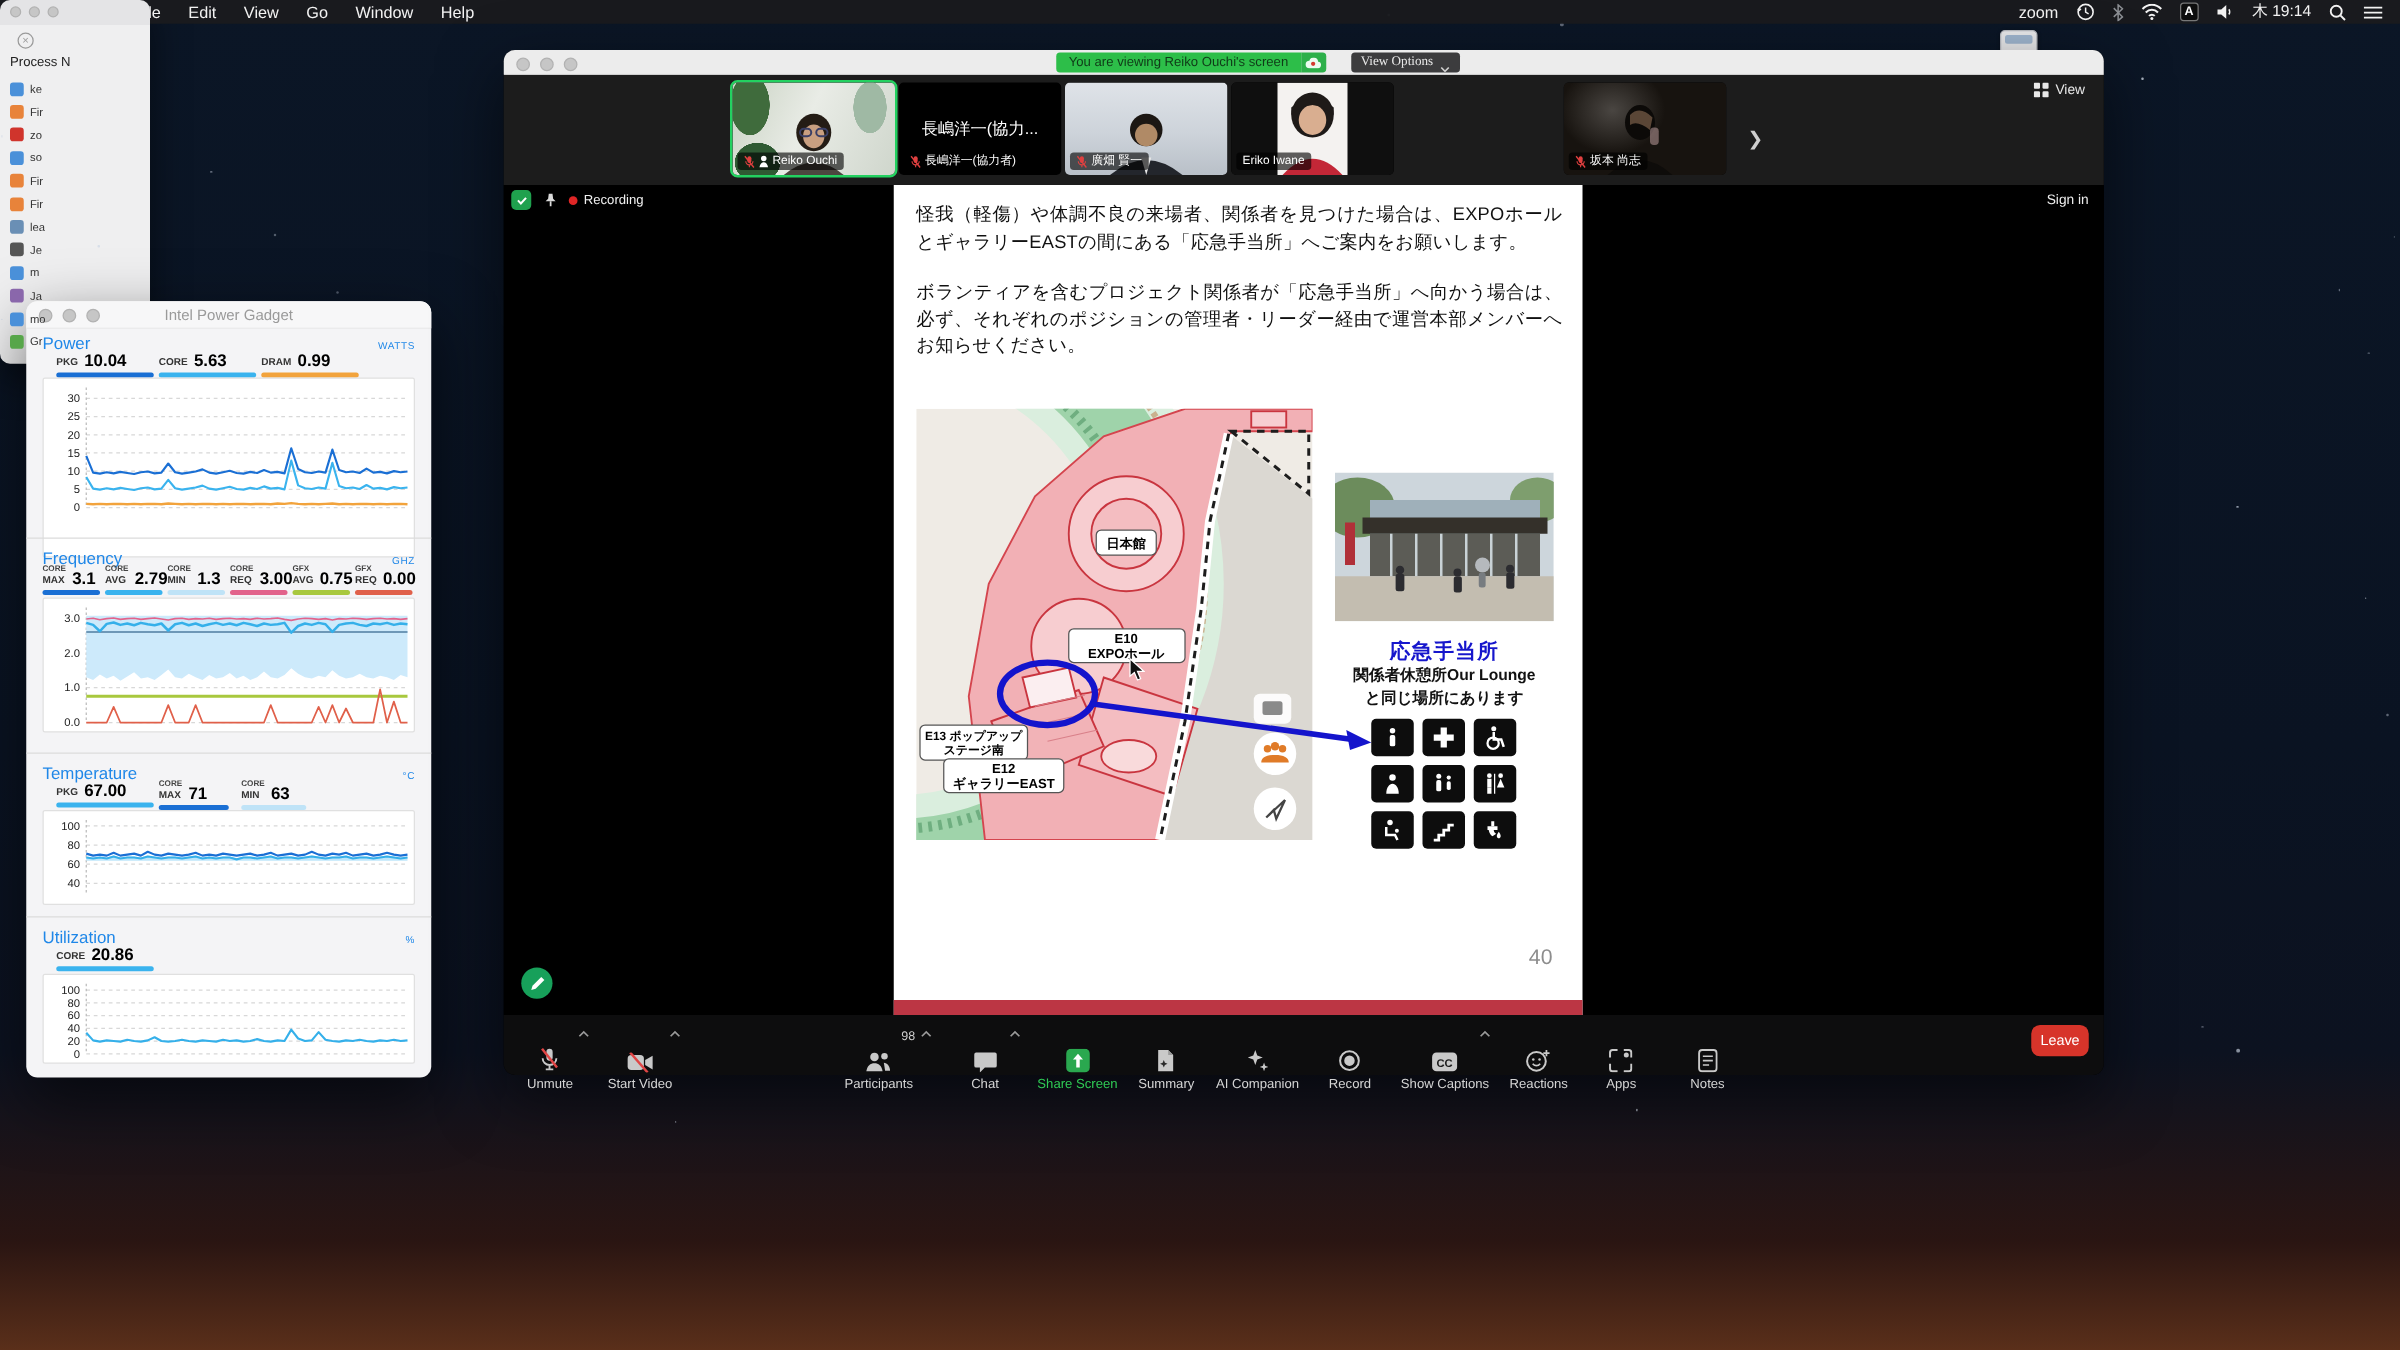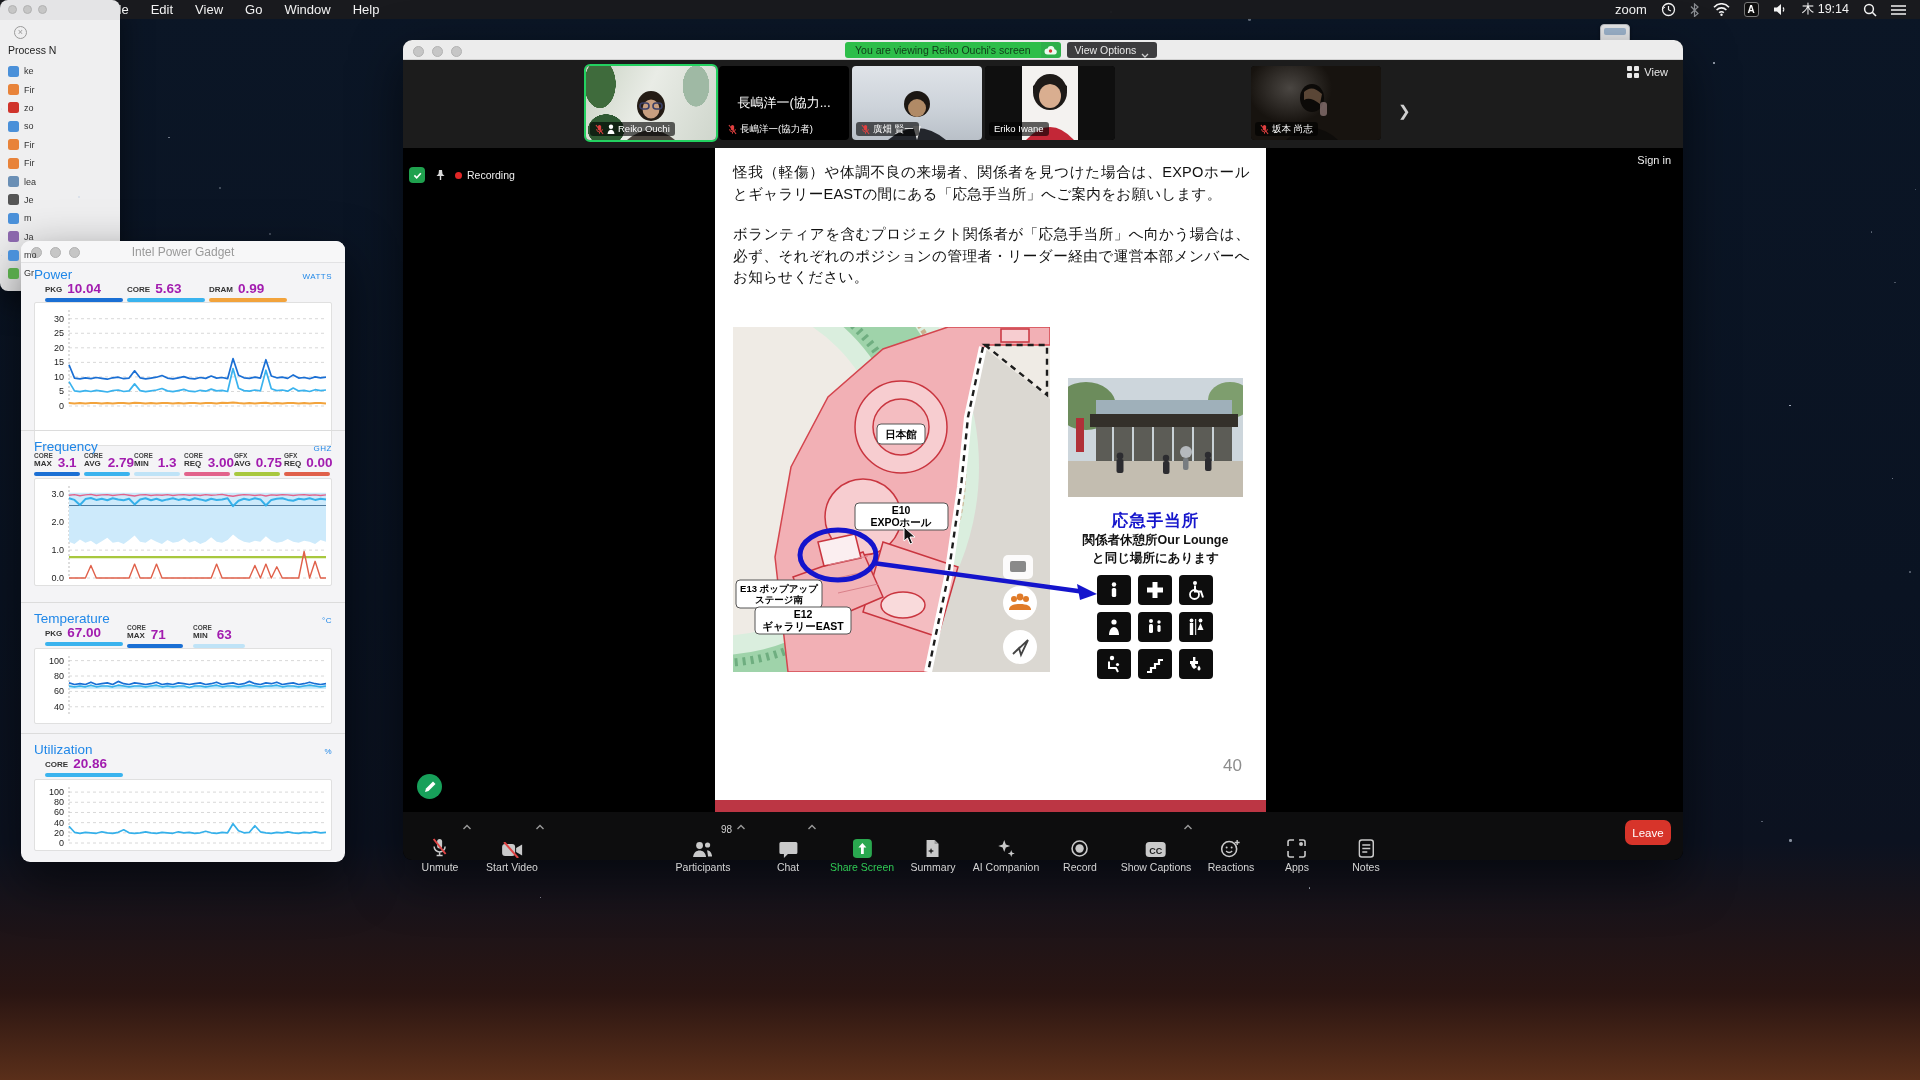--- a/index.html
+++ b/index.html
@@ -32,21 +32,21 @@
   #ipg { left:21px; top:241px; width:324px; height:621px; background:#f4f4f6; }
   #ipg .tbar { position:absolute; left:0; top:0; right:0; height:22px; border-bottom:1px solid #e2e2e4;
     text-align:center; font-size:12px; color:#9a9a9a; line-height:22px; border-radius:9px 9px 0 0; background:#f7f7f8;}
   .sec-head { position:absolute; left:13px; right:13px; display:flex; justify-content:space-between; align-items:baseline; }
   .sec-title { color:#1f87e8; font-size:13.5px;text-align:center; }
   .sec-unit { color:#1f87e8; font-size:8px; letter-spacing:.5px; }
   .metric { position:absolute; width:78px; }
   .metric .mrow { display:flex; align-items:flex-end; gap:5px; }
   .mlbl { font-size:8px; color:#333; font-weight:bold; line-height:1.05; padding-bottom:2px;}
   .mlbl .t { display:block; font-size:6.5px; color:#444; }
-  .mval { font-size:13.5px; font-weight:bold; color:#a21caf; }
+  .mval { font-size:13.5px; font-weight:bold; color:#000000; }
   .mbar { height:3.5px; border-radius:2px; margin-top:2px; }
   .gpanel { position:absolute; left:13px; width:298px; background:#fff; border:1px solid #e0e0e0; border-radius:2px; }
   .sep { position:absolute; left:0; right:0; height:1px; background:#dcdcdc; }
 
   
   #procwin { left:356px; top:492px; width:120px; height:291px; background:#efeff0; border-radius:8px;
     box-shadow:0 10px 30px rgba(0,0,0,.5); }
   #procwin .tbar { height:20px; background:#e4e4e6; border-radius:8px 8px 0 0; position:relative; }
   #procwin .dots { top:5px; left:8px; gap:6px; } #procwin .dot{ width:9px; height:9px;}
   .proc-x { position:absolute; left:14px; top:26px; width:13px; height:13px; border:1.4px solid #9a9a9a;
@@ -58,22 +58,22 @@
   .ptxt { font-size:9px; color:#333; white-space:nowrap; overflow:hidden; }
 
   
   #zoomwin { left:403px; top:40px; width:1280px; height:820px; background:#000; border-radius:9px; }
   #zoomwin .tbar { position:absolute; left:0; top:0; right:0; height:20px; background:#ececec;
     border-bottom:1px solid #cfcfcf; border-radius:9px 9px 0 0; }
   .banner { position:absolute; left:442px; top:2px; height:16px; display:flex; align-items:stretch; }
   .banner-pill { background:#2dbe49; color:#103a18; font-size:10.5px; line-height:16px; padding:0 10px;
     border-radius:3px 0 0 3px; white-space:nowrap; }
   .banner-cloud { width:20px; background:#2db04a; border-radius:0 3px 3px 0; display:flex; align-items:center; justify-content:center; }
-  .viewopts { margin-left:6px; background:#3c3c3e; color:#e8e8e8; font-size:10.5px; line-height:16px;
-    padding:0 8px; border-radius:3px; display:flex; align-items:flex-end; gap:5px; white-space:nowrap;}
+  .viewopts { margin-left:20px; background:#3c3c3e; color:#e8e8e8; font-size:10.5px; line-height:16px;
+    padding:0 8px; border-radius:3px; display:flex; align-items:flex-end; gap:5px; white-space:nowrap;font-family:Liberation Serif, serif;}
 
   
   #strip { position:absolute; left:0; top:20px; width:100%; height:88px; background:#1c1c1c; }
   .tile { position:absolute; top:6px; width:130px; height:74px; background:#000; border-radius:4px; overflow:hidden; }
   .tile.active { outline:2px solid #23d160; outline-offset:0; }
   .nameplate { position:absolute; left:4px; bottom:4px; background:rgba(0,0,0,.62); border-radius:3px;
     color:#fff; font-size:9.5px; line-height:14px; padding:0 5px; display:flex; align-items:center; gap:3px; max-width:120px; white-space:nowrap; }
   .center-name { position:absolute; inset:0; display:flex; align-items:center; justify-content:center;
     color:#fff; font-size:13px; }
   .strip-chev { position:absolute; color:#cfcfcf; font-size:15px; top:42px; }
@@ -87,21 +87,21 @@
      radial-gradient(30px 26px at 20px 64px,#2f5a33 60%,transparent 61%),
      linear-gradient(115deg,#c9d2c3 0%,#e9ece6 45%,#cfd6cc 100%); }
   .t3 .art { background:linear-gradient(180deg,#dfe3e8 0%,#cdd3da 55%,#b9c0c8 100%); }
   .t4 .art { background:#0f0f0f; }
   .t5 .art { background:linear-gradient(90deg,#9aa2ab 0%,#c3cad1 55%,#e8ebee 80%,#b8bfc6 100%); }
   .t6 .art { background:radial-gradient(60px 50px at 30% 30%,#4a4642 0%,#17130f 70%); }
   .person { position:absolute; left:50%; bottom:0; transform:translateX(-50%); }
 
   
   #content { position:absolute; left:0; top:108px; width:100%; height:664px; background:#000; }
-  .overlay-ctl { position:absolute; top:4px; display:flex; align-items:center; gap:7px; left:6px;margin-top:15px; }
+  .overlay-ctl { position:absolute; top:4px; display:flex; align-items:center; gap:7px; left:6px; }
   .shield { width:16px; height:16px; border-radius:4px; background:#1fa14e; display:flex; align-items:center; justify-content:center; }
   .pinbox { width:16px; height:16px; display:flex; align-items:center; justify-content:center; }
   .recwrap { display:flex; align-items:center; gap:5px; color:#efefef; font-size:10.5px; }
   .recdot { width:7px; height:7px; border-radius:50%; background:#e02626; }
   .signin { position:absolute; right:12px; top:6px; color:#ededed; font-size:11px; }
   .fab { position:absolute; left:14px; top:626px; width:25px; height:25px; border-radius:50%;
     background:#17a05a; display:flex; align-items:center; justify-content:center; box-shadow:0 2px 6px rgba(0,0,0,.6); }
 
   
   #page { position:absolute; left:312px; top:0; width:551px; height:664px; background:#fff; color:#111; }

